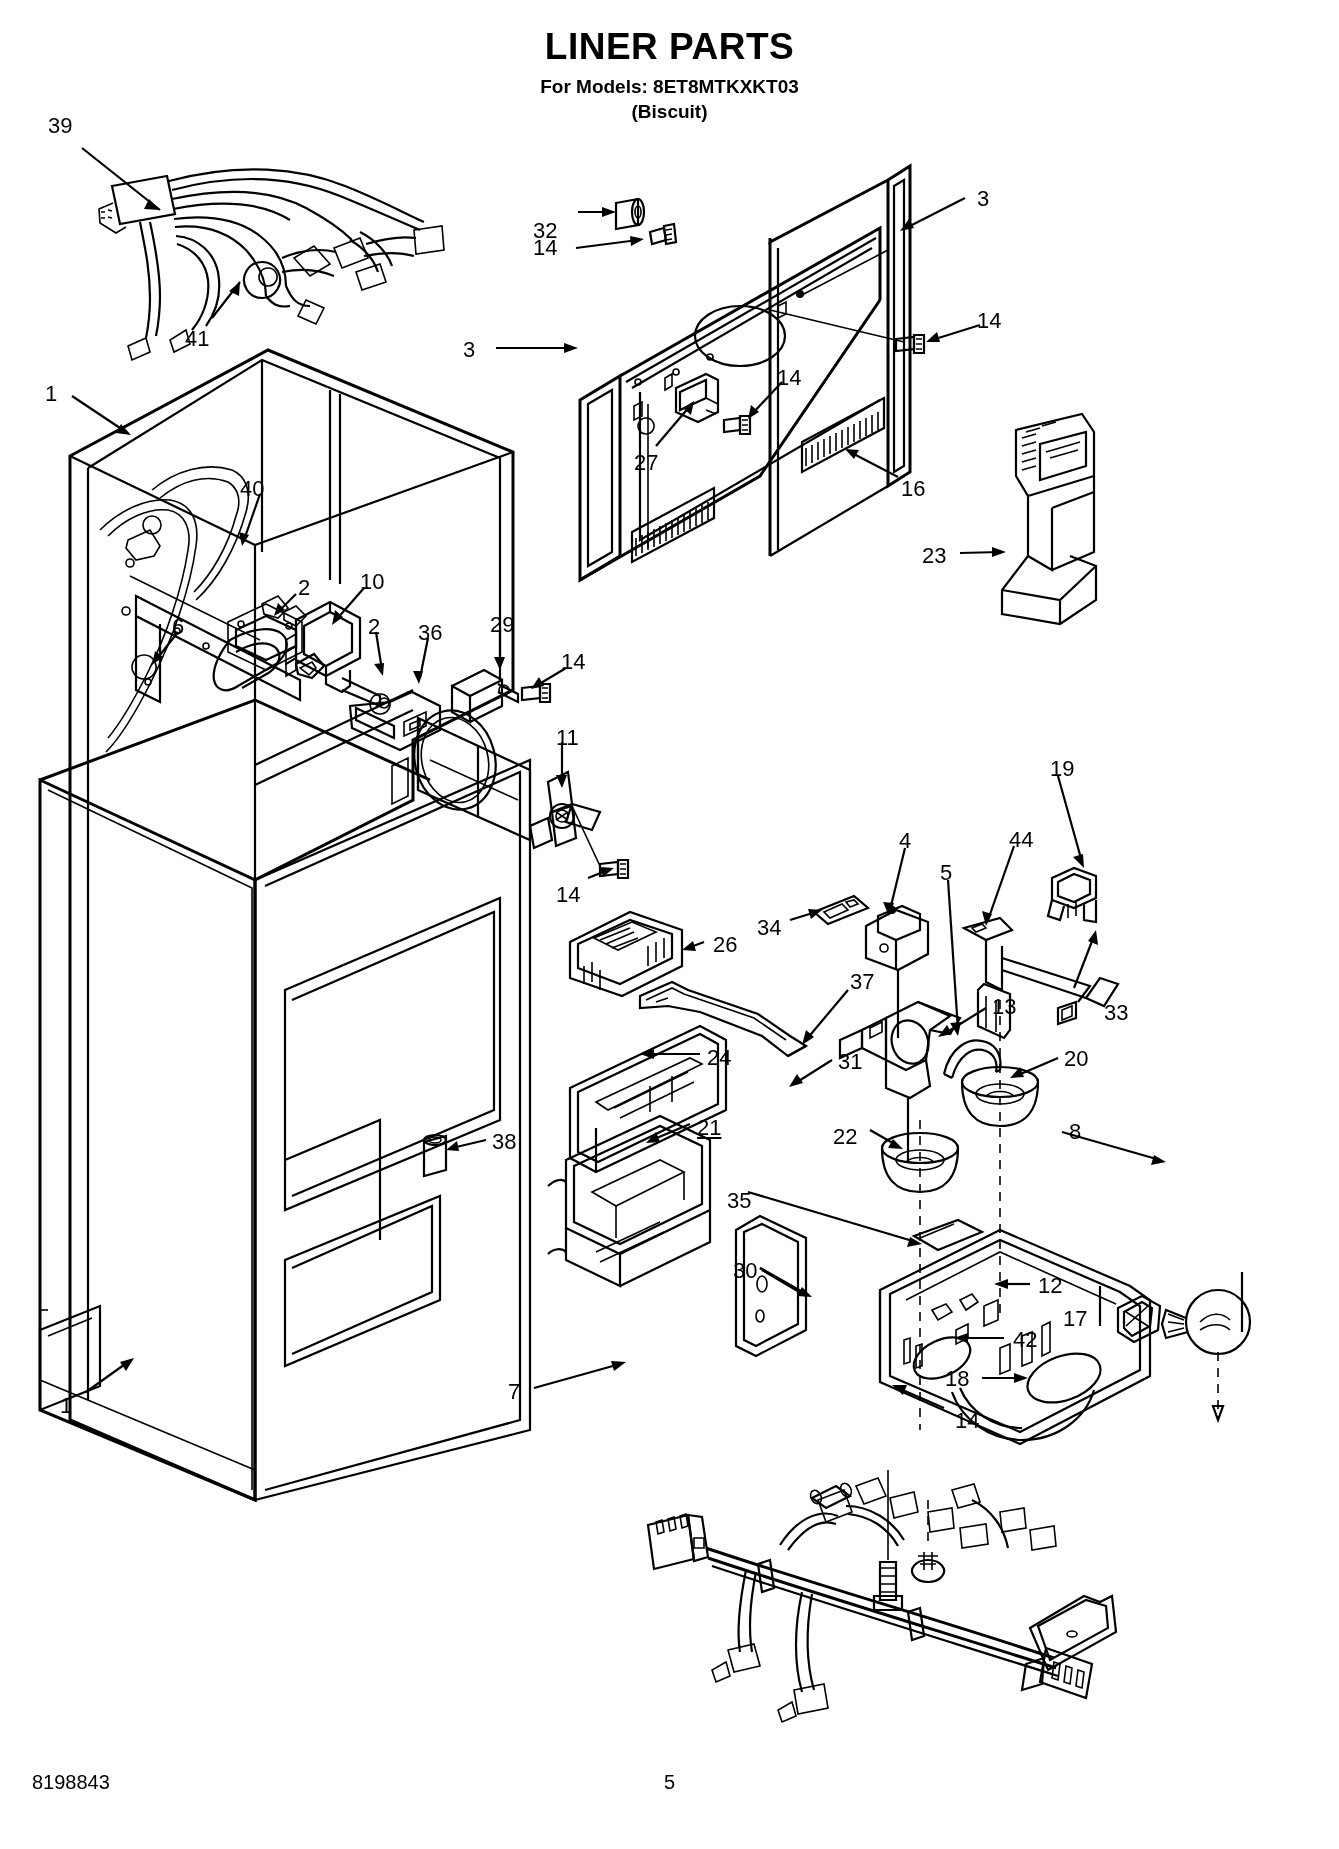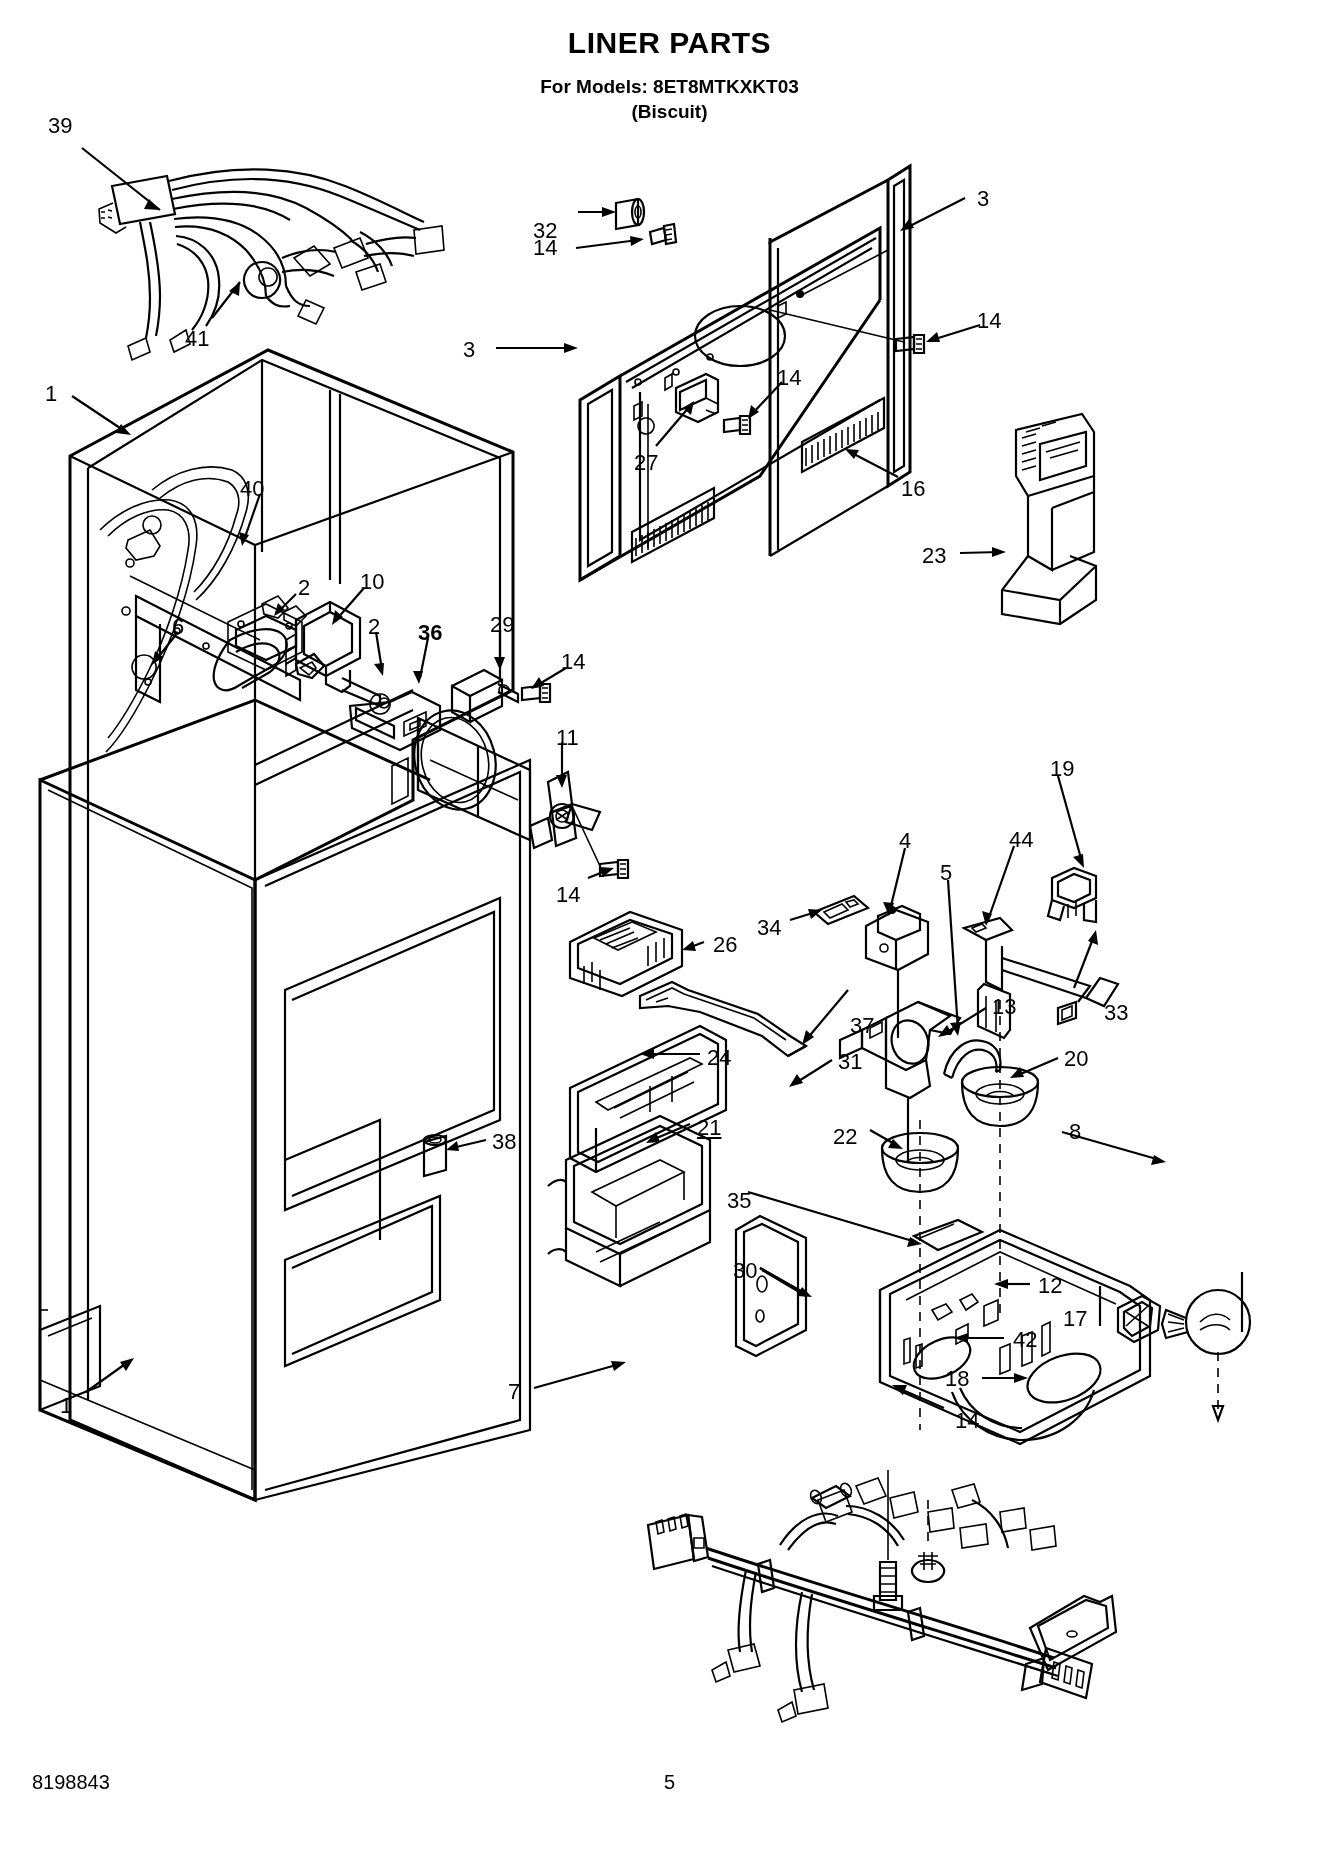--- a/index.html
+++ b/index.html
@@ -11,21 +11,21 @@
   }
   #sheet{
     position:relative;
     width:1339px;
     height:1849px;
     background:#ffffff;
     overflow:hidden;
   }
   
   .hdr{position:absolute;left:0;right:0;text-align:center;}
-  #title{top:26px;font-size:30px;font-weight:bold;letter-spacing:.5px;}
+  #title{top:26px;font-size:37px;font-weight:bold;letter-spacing:.5px;}
   #models{top:76px;font-size:19px;font-weight:bold;}
   #finish{top:101px;font-size:19px;font-weight:bold;}
   
   #footer-part{position:absolute;left:32px;top:1771px;font-size:20px;}
   #footer-page{position:absolute;left:0;right:0;top:1771px;text-align:center;font-size:20px;}
   
   .cal{
     position:absolute;
     font-size:22px;
     font-weight:normal;
@@ -625,32 +625,32 @@
   <div class="cal" style="left:777px;top:367px;">14</div>
   <div class="cal" style="left:634px;top:452px;">27</div>
   <div class="cal" style="left:901px;top:478px;">16</div>
   <div class="cal" style="left:922px;top:545px;">23</div>
   <div class="cal" style="left:45px;top:383px;">1</div>
   <div class="cal" style="left:240px;top:478px;">40</div>
   <div class="cal" style="left:172px;top:616px;">6</div>
   <div class="cal" style="left:298px;top:577px;">2</div>
   <div class="cal" style="left:360px;top:571px;">10</div>
   <div class="cal" style="left:368px;top:616px;">2</div>
-  <div class="cal" style="left:418px;top:622px;font-weight:bold;">36</div>
+  <div class="cal" style="left:418px;top:622px;">36</div>
   <div class="cal" style="left:490px;top:614px;">29</div>
   <div class="cal" style="left:561px;top:651px;">14</div>
   <div class="cal" style="left:556px;top:727px;">11</div>
   <div class="cal" style="left:556px;top:884px;">14</div>
   <div class="cal" style="left:713px;top:934px;">26</div>
   <div class="cal" style="left:757px;top:917px;">34</div>
   <div class="cal" style="left:899px;top:830px;">4</div>
   <div class="cal" style="left:940px;top:862px;">5</div>
   <div class="cal" style="left:1009px;top:829px;">44</div>
   <div class="cal" style="left:1050px;top:758px;">19</div>
-  <div class="cal" style="left:850px;top:971px;margin-top:44px;">37</div>
+  <div class="cal" style="left:850px;top:971px;">37</div>
   <div class="cal" style="left:992px;top:996px;">13</div>
   <div class="cal" style="left:1082px;top:1002px;padding-left:22px;">33</div>
   <div class="cal" style="left:707px;top:1047px;">24</div>
   <div class="cal" style="left:1064px;top:1048px;">20</div>
   <div class="cal" style="left:838px;top:1051px;">31</div>
   <div class="cal" style="left:833px;top:1126px;">22</div>
   <div class="cal" style="left:697px;top:1117px;text-decoration:underline;">21</div>
   <div class="cal" style="left:1069px;top:1121px;">8</div>
   <div class="cal" style="left:492px;top:1131px;">38</div>
   <div class="cal" style="left:727px;top:1190px;">35</div>

